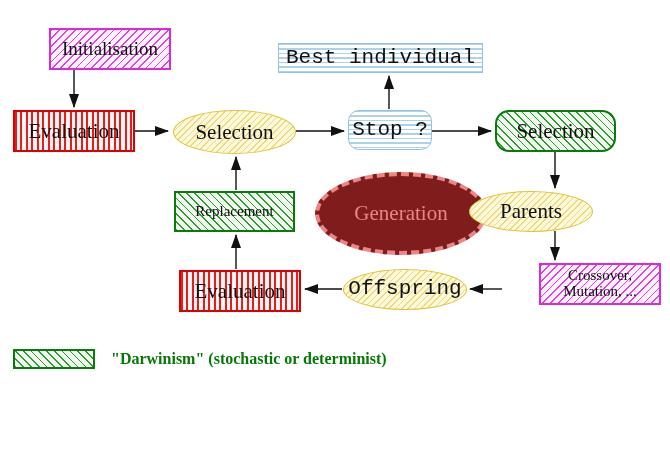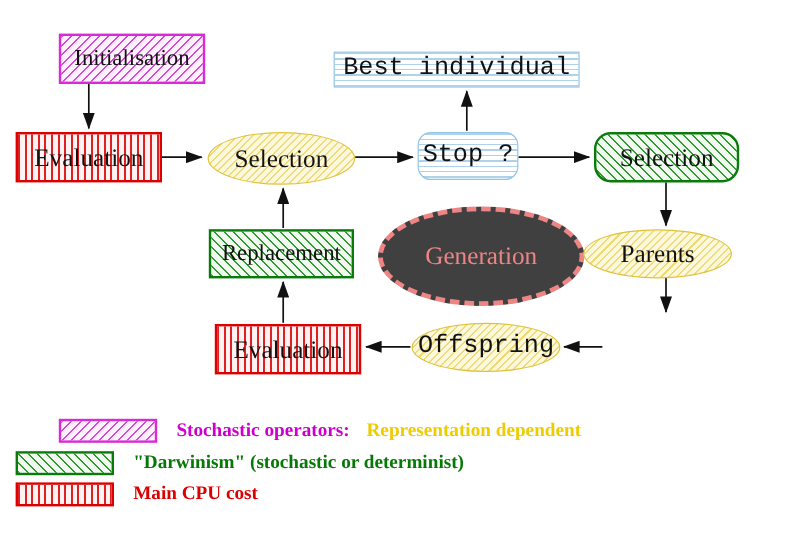--- a/index.html
+++ b/index.html
@@ -37,24 +37,24 @@
   }
   .ellipse{border-radius:50%;}
   .rounded{border-radius:11px;}
   
   #n-init       {left:13px;  top:28px;  width:122px; height:42px; font-size:19px;}
   #n-eval1      {left:13px;  top:110px; width:122px; height:42px;}
   #n-population {left:173px; top:110px; width:123px; height:44px;}
   #n-best       {left:278px; top:43px;  width:205px; height:30px;}
   #n-stop       {left:348px; top:110px; width:84px;  height:40px;}
   #n-selection  {left:495px; top:110px; width:121px; height:42px;border-radius:14px;}
-  #n-replacement{left:174px; top:191px; width:121px; height:41px; font-size:19px;}
+  #n-replacement{left:174px; top:191px; width:121px; height:41px; font-size:15px;}
   #n-generation {left:315px; top:172px; width:172px; height:83px;
-                 border:4px dashed #ee8585;border-radius:50%;color:#ee8585;font-size:21px;background:#404040;}
-  #n-parents    {left:486px; top:191px; width:124px; height:41px;}
+                 border:4px dashed #ee8585;border-radius:50%;color:#ee8585;font-size:21px;background:#7f1d1d;}
+  #n-parents    {left:469px; top:191px; width:124px; height:41px;}
   #n-eval2      {left:179px; top:270px; width:122px; height:42px;}
   #n-offspring  {left:343px; top:269px; width:124px; height:41px;font-family:Liberation Mono, monospace;}
   #n-crossover  {left:503px; top:263px; width:122px; height:42px; font-size:15px; flex-direction:column;}
   
   #legend{position:absolute;left:13px;top:349px;z-index:2;}
   .legend-row{display:flex;align-items:center;height:20px;margin-bottom:6.5px;}
   .swatch{width:82px;height:20px;box-sizing:border-box;flex:0 0 82px;}
   .legend-text{margin-left:16px;font-size:16px;font-weight:bold;white-space:nowrap;}
   .t-magenta{color:#cc00cc;}
   .t-yellow{color:#eecc00;margin-left:10px;}
@@ -125,32 +125,25 @@
   </div>
 
   <div class="node red-hatch" id="n-eval2">
     <span>Evaluation</span>
   </div>
 
   <div class="node yellow-hatch ellipse" id="n-offspring">
     <span>Offspring</span>
   </div>
 
+  <div class="node magenta-hatch" id="n-crossover">
+    <span>Crossover,</span>
+    <span>Mutation, ...</span>
+  </div>
 
   <div id="legend">
     <div class="legend-row">
-      <span class="swatch magenta-hatch"></span>
-      <span class="legend-text">
-        <span class="t-magenta">Stochastic operators:</span>
-        <span class="t-yellow">Representation dependent</span>
-      </span>
-    </div>
-    <div class="legend-row">
       <span class="swatch green-hatch"></span>
       <span class="legend-text t-green">"Darwinism" (stochastic or determinist)</span>
-    </div>
-    <div class="legend-row">
-      <span class="swatch red-hatch"></span>
-      <span class="legend-text t-red">Main CPU cost</span>
     </div>
   </div>
 
 </div>
 
 </body></html>

